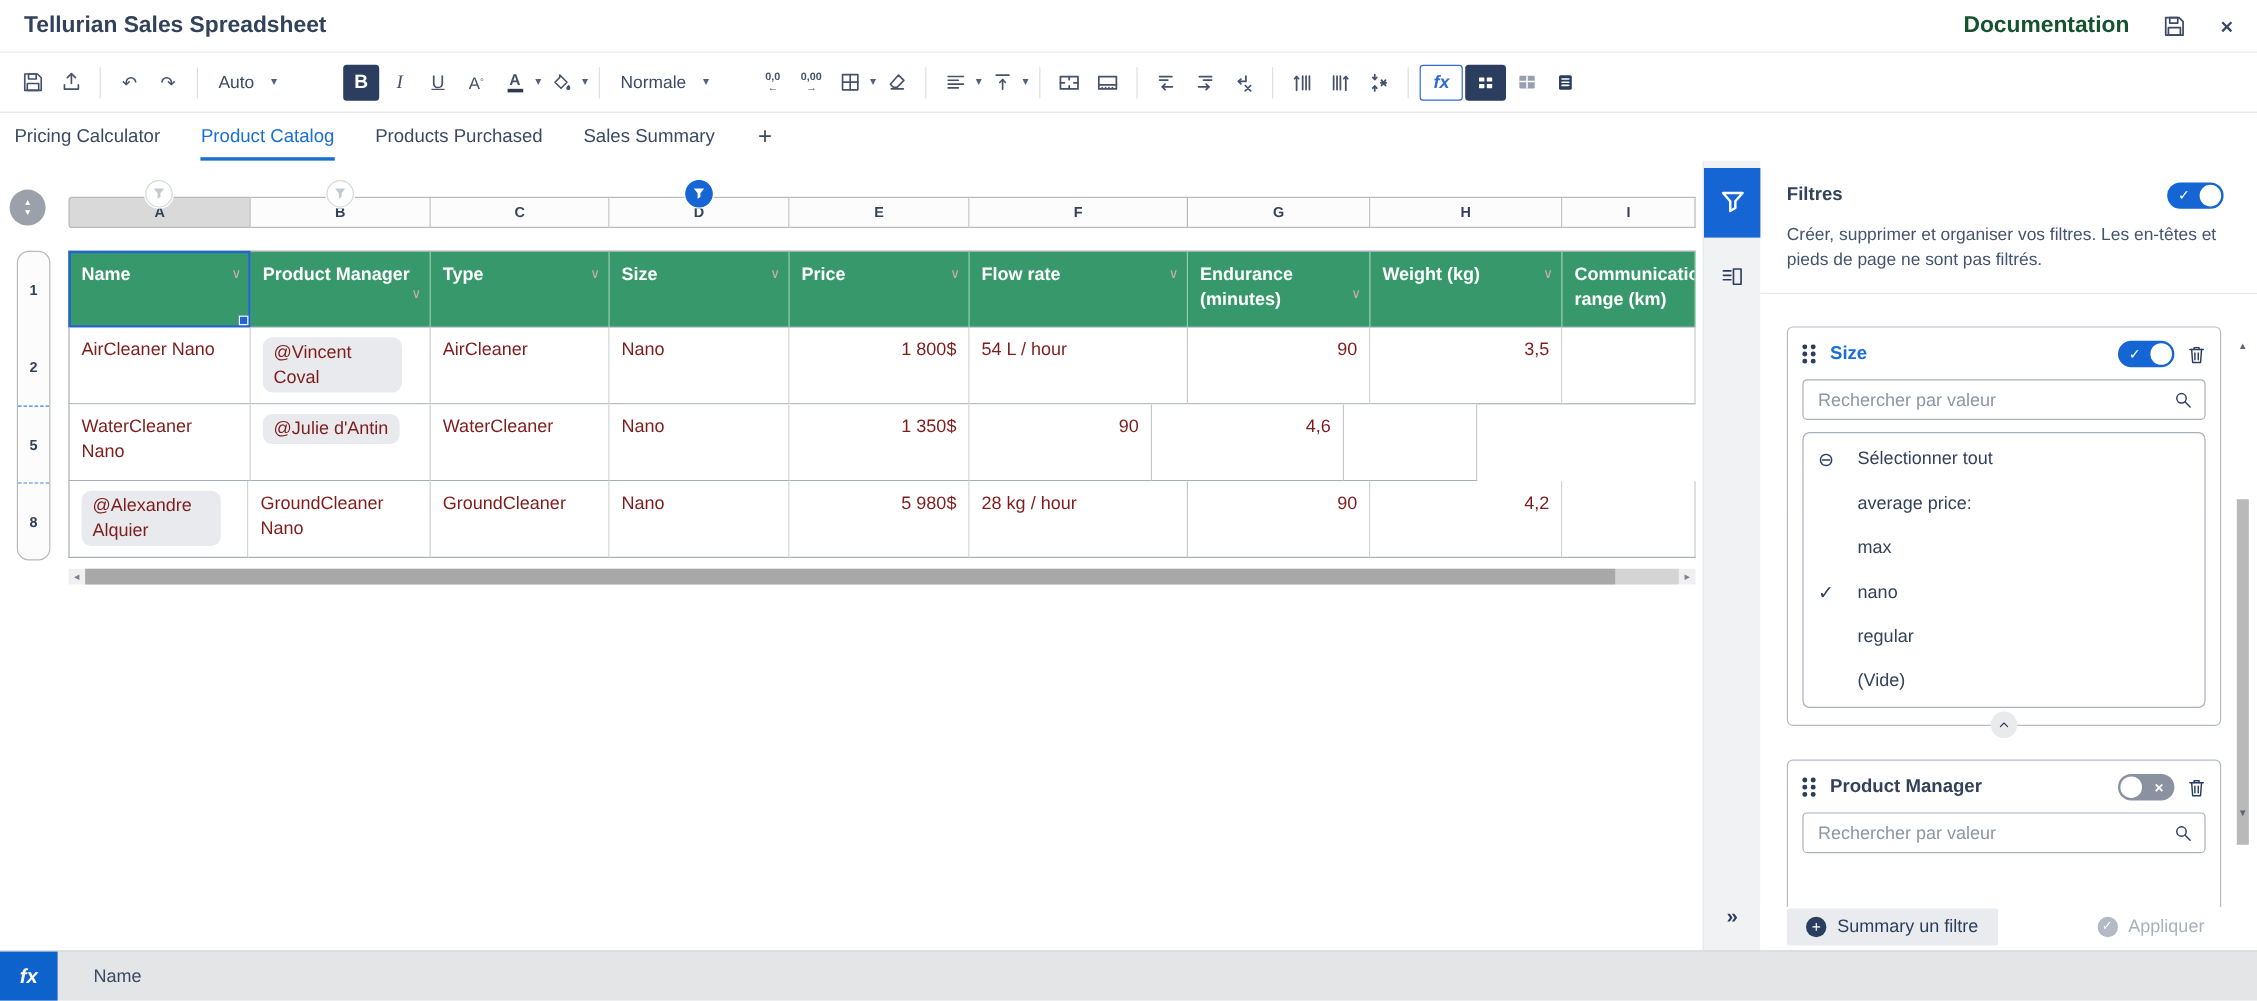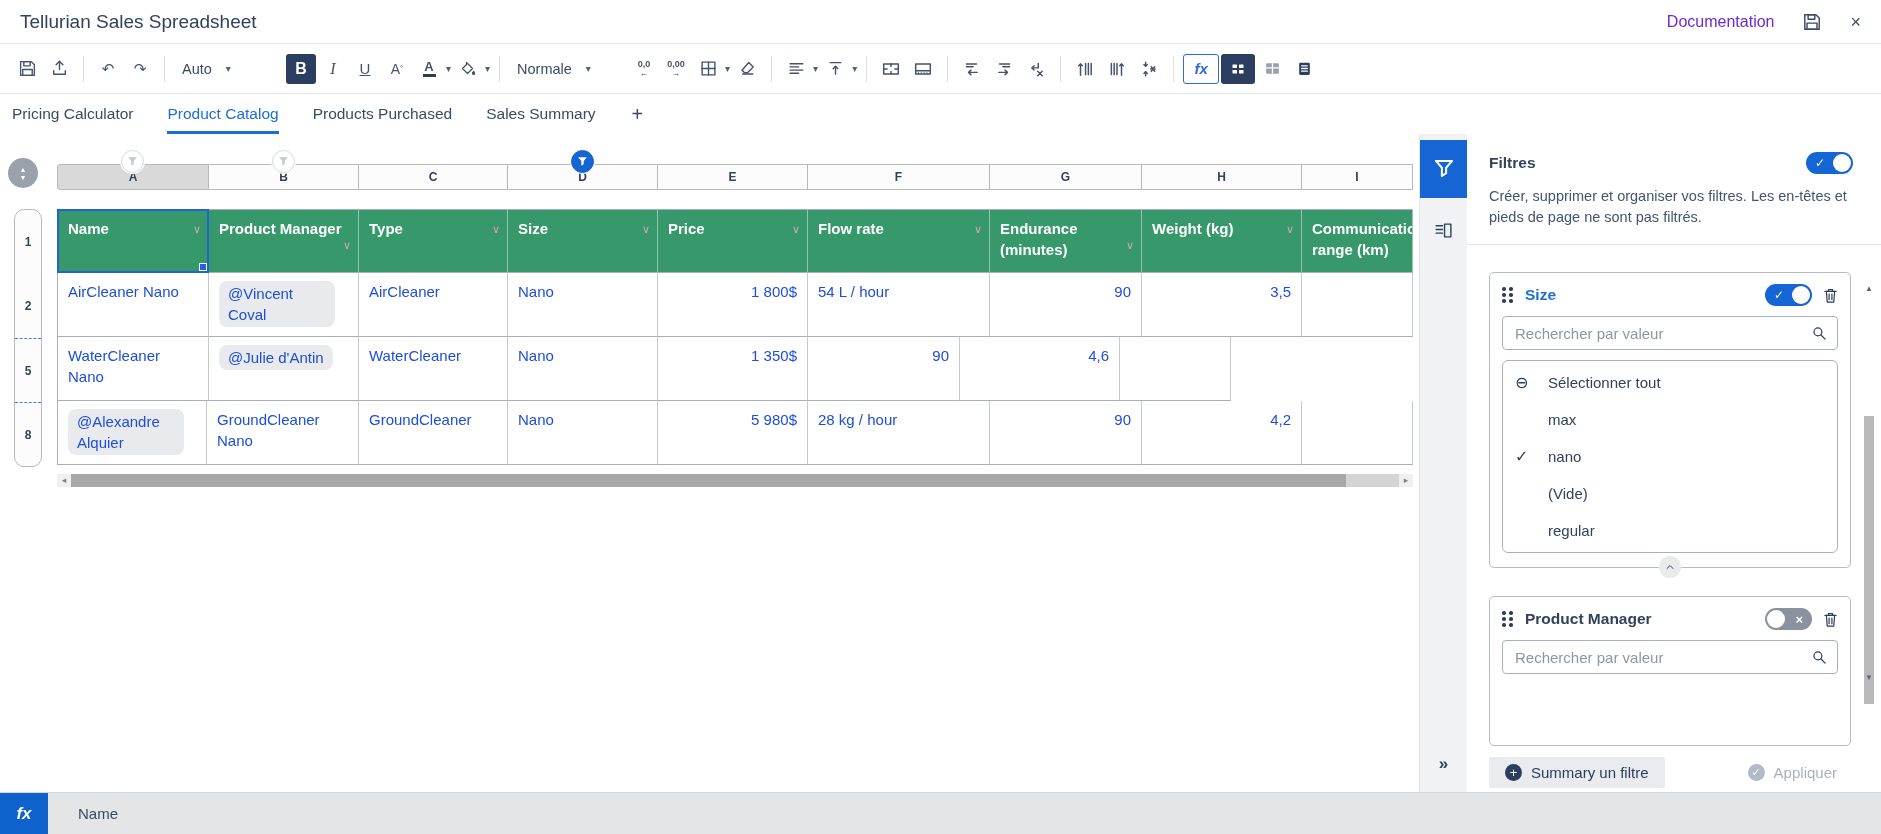--- a/index.html
+++ b/index.html
@@ -5,24 +5,24 @@
   * { box-sizing: border-box; }
   html,body { margin:0; padding:0; }
   body {
     width:1881px; height:834px; position:relative; overflow:hidden;
     font-family:"Liberation Sans","DejaVu Sans",sans-serif;
     color:#3b4a63; background:#fff;
   }
   .svgi { stroke:currentColor; fill:none; stroke-width:1.3; stroke-linecap:round; stroke-linejoin:round; display:block; }
 
   
-  .titlebar { height:44px; display:flex; align-items:center; padding:0 20px; border-bottom:1px solid #e8eaed; }
+  .titlebar { height:44px; display:flex; align-items:center; padding:0 20px; border-bottom:1px solid #e8eaed;font-weight:bold; }
   .title { font-size:19px; color:#32425a; }
   .titlebar-right { margin-left:auto; display:flex; align-items:center; gap:28px; }
-  .doc-link { font-size:16px; color:#6d28d9; cursor:pointer;text-align:right; }
+  .doc-link { font-size:19px; color:#14532d; cursor:pointer;text-align:right; }
   .tb-ico { color:#3c4a63; display:flex; align-items:center; }
   .close-x { font-size:18px; color:#3c4a63; line-height:1; }
 
   
   .toolbar { height:50px; display:flex; align-items:center; padding:0 12px; border-bottom:1px solid #e4e6ea; gap:2px; }
   .tbtn { min-width:30px; height:30px; display:flex; align-items:center; justify-content:center; border-radius:3px; color:#45526b; font-size:15px; padding:0 3px; position:relative; }
   .tbtn.active-dark { background:#2c3e5f; color:#fff; }
   .sep { width:1px; height:26px; background:#dcdfe4; margin:0 7px; flex-shrink:0; }
   .dd-box { display:flex; align-items:center; gap:14px; padding:0 8px; height:30px; font-size:14.5px; color:#3b4a63; }
   .dd-caret { font-size:10px; color:#55617a; }
@@ -59,21 +59,21 @@
 
   .funnel { position:absolute; top:16px; width:23px; height:23px; border-radius:50%; background:#fff; border:1px solid #d6d9dd; display:flex; align-items:center; justify-content:center; color:#c3c9d1; box-shadow:0 0 0 1px #fff; }
   .funnel.active { background:#1566d4; border-color:#1566d4; color:#fff; }
 
   .rowheads { position:absolute; left:14px; top:75px; width:28px; border:1px solid #b9b9b9; border-radius:10px; background:#fcfcfc; overflow:hidden; }
   .rowhead { height:64px; display:flex; align-items:center; justify-content:center; font-weight:bold; font-size:12px; color:#33425a; }
   .rowhead.hid { border-top:1px dashed #3f85d6; }
 
   .sheet-table { position:absolute; left:57px; top:75px; }
   .trow { display:flex; }
-  .tcell { height:64px; border-right:1px solid #c6cace; border-bottom:1px solid #a9afb9; padding:8px 10px; font-size:15px; line-height:1.4; overflow:hidden; position:relative; background:#fff; color:#1d4ed8; }
+  .tcell { height:64px; border-right:1px solid #c6cace; border-bottom:1px solid #a9afb9; padding:8px 10px; font-size:15px; line-height:1.4; overflow:hidden; position:relative; background:#fff; color:#7f1d1d; }
   .trow .tcell:first-child { border-left:1px solid #a9afb9; }
   .thead-row .tcell { background:#37996b; color:#fff; font-weight:bold; border-right:1px solid rgba(255,255,255,.45); border-top:1px solid #a9afb9; }
   .hdr-chev { position:absolute; right:7px; top:12px; font-size:11px; color:#d6a9b2; font-weight:normal; }
   .tcell.selcell { outline:2px solid #2563d2; outline-offset:-2px; }
   .fill-handle { position:absolute; right:1px; bottom:1px; width:8px; height:8px; background:#2563d2; border:1px solid #fff; }
   .num { text-align:right; }
   .chip { background:#e8eaed; border-radius:8px; padding:2px 9px; display:inline-block; max-width:116px; }
 
   .hscroll { position:absolute; left:57px; top:340px; width:1356px; height:13px; display:flex; align-items:center; background:#f0f0f0; }
   .hs-arrow { width:14px; text-align:center; font-size:9px; color:#7d838c; line-height:13px; }
@@ -496,33 +496,37 @@
                 </svg>
             </span>
           </div>
           <div class="fopts">
             <div class="fopt">
                 <span class="oicon">⊖</span>
                 <span>Sélectionner tout</span>
               </div>
             <div class="fopt">
                 <span class="oicon"></span>
+                <span>average price:</span>
+              </div>
+            <div class="fopt">
+                <span class="oicon"></span>
                 <span>max</span>
               </div>
             <div class="fopt">
                 <span class="oicon chk">✓</span>
                 <span>nano</span>
               </div>
             <div class="fopt">
                 <span class="oicon"></span>
-                <span>(Vide)</span>
+                <span>regular</span>
               </div>
             <div class="fopt">
                 <span class="oicon"></span>
-                <span>regular</span>
+                <span>(Vide)</span>
               </div>
           </div>
           <div class="fcard-collapse">
             <svg class="svgi" width="12" height="12" viewBox="0 0 16 16" stroke-width="1.8">
                 <path d="M4 10l4-4 4 4"></path>
               </svg>
           </div>
         </div>
 
         <div class="fcard" style="height:150px;">

